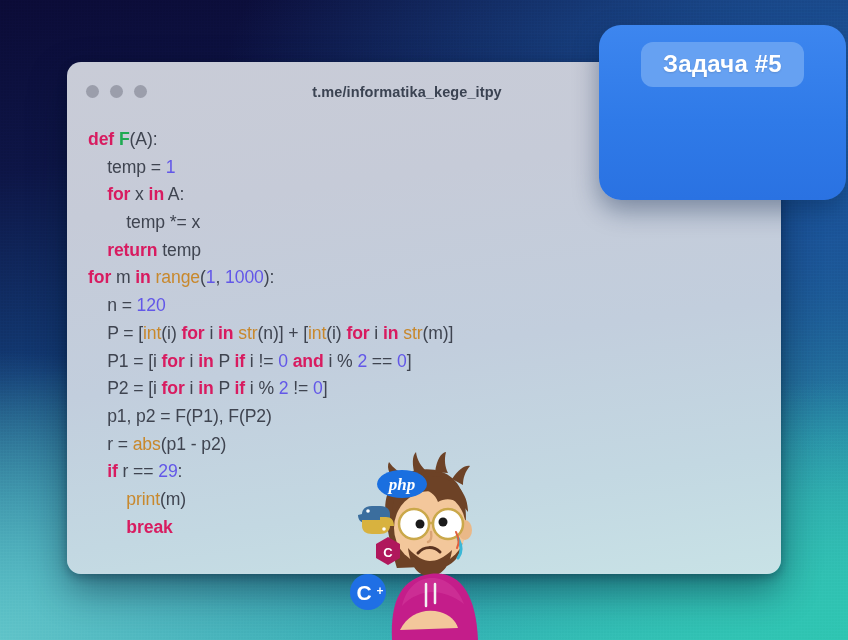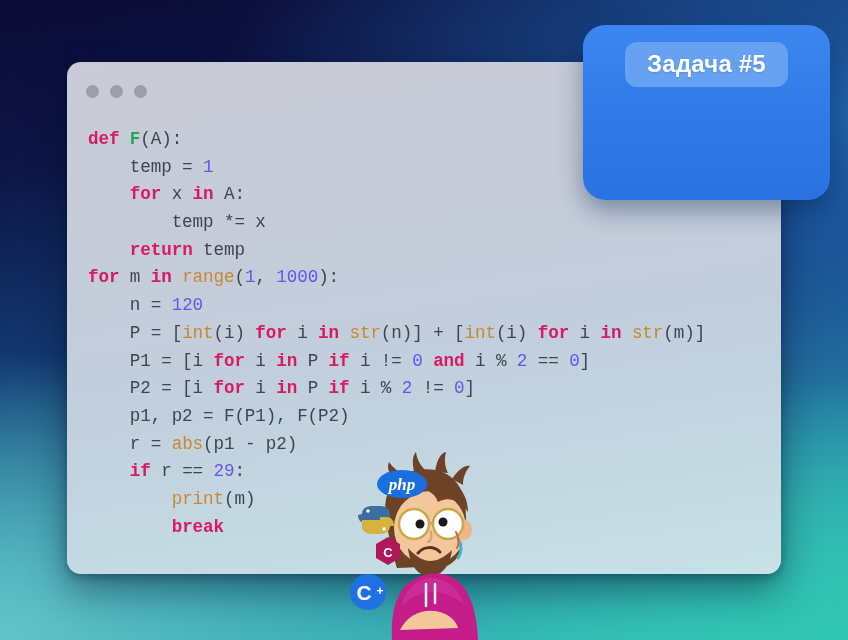--- a/index.html
+++ b/index.html
@@ -76,39 +76,39 @@
     font-size: 14.5px;
     font-weight: 600;
     color: #3b4352;
     letter-spacing: .1px;
     padding-right: 34px;
   }
 
   
   #code {
     padding: 6px 0 0 21px;
-    font-family: Liberation Mono, monospace;
+    font-family: Liberation Sans, sans-serif;
     font-size: 17.6px;
     line-height: 27.7px;
     white-space: pre;
     color: #3f4450;
     letter-spacing: -0.1px;
   }
   .ln { display: block; height: 27.7px; }
 
   .kw  { color: #d81b60; font-weight: 700; }
   .fn  { color: #1faa52; font-weight: 700; }
   .bi  { color: #c8882c; font-weight: 500; }
   .num { color: #6257e8; font-weight: 500; }
   .pl  { color: #3f4450; }
 
   
   #badge-card {
     position: absolute;
-    right: 18px;
+    right: 2px;
     top: 25px;
     width: 247px;
     height: 175px;
     border-radius: 22px;
     background: linear-gradient(180deg, #3d86ef 0%, #2f7ae8 55%, #2a72e2 100%);
     box-shadow: 0 10px 26px rgba(6, 30, 70, .40);
     display: flex;
     flex-direction: column;
     align-items: center;
     justify-content: flex-start;
@@ -154,20 +154,21 @@
   <div id="bg-noise"></div>
 
   <div id="window">
 
     <div id="titlebar">
       <div id="dots">
         <i></i>
         <i></i>
         <i></i>
       </div>
+      <div id="win-title">t.me/informatika_kege_itpy</div>
     </div>
 
     <div id="code"><span class="ln"><span class="kw">def</span><span class="pl"> </span><span class="fn">F</span><span class="pl">(A):</span></span><span class="ln"><span class="pl">    temp = </span><span class="num">1</span></span><span class="ln"><span class="pl">    </span><span class="kw">for</span><span class="pl"> x </span><span class="kw">in</span><span class="pl"> A:</span></span><span class="ln"><span class="pl">        temp *= x</span></span><span class="ln"><span class="pl">    </span><span class="kw">return</span><span class="pl"> temp</span></span><span class="ln"><span class="kw">for</span><span class="pl"> m </span><span class="kw">in</span><span class="pl"> </span><span class="bi">range</span><span class="pl">(</span><span class="num">1</span><span class="pl">, </span><span class="num">1000</span><span class="pl">):</span></span><span class="ln"><span class="pl">    n = </span><span class="num">120</span></span><span class="ln"><span class="pl">    P = [</span><span class="bi">int</span><span class="pl">(i) </span><span class="kw">for</span><span class="pl"> i </span><span class="kw">in</span><span class="pl"> </span><span class="bi">str</span><span class="pl">(n)] + [</span><span class="bi">int</span><span class="pl">(i) </span><span class="kw">for</span><span class="pl"> i </span><span class="kw">in</span><span class="pl"> </span><span class="bi">str</span><span class="pl">(m)]</span></span><span class="ln"><span class="pl">    P1 = [i </span><span class="kw">for</span><span class="pl"> i </span><span class="kw">in</span><span class="pl"> P </span><span class="kw">if</span><span class="pl"> i != </span><span class="num">0</span><span class="pl"> </span><span class="kw">and</span><span class="pl"> i % </span><span class="num">2</span><span class="pl"> == </span><span class="num">0</span><span class="pl">]</span></span><span class="ln"><span class="pl">    P2 = [i </span><span class="kw">for</span><span class="pl"> i </span><span class="kw">in</span><span class="pl"> P </span><span class="kw">if</span><span class="pl"> i % </span><span class="num">2</span><span class="pl"> != </span><span class="num">0</span><span class="pl">]</span></span><span class="ln"><span class="pl">    p1, p2 = F(P1), F(P2)</span></span><span class="ln"><span class="pl">    r = </span><span class="bi">abs</span><span class="pl">(p1 - p2)</span></span><span class="ln"><span class="pl">    </span><span class="kw">if</span><span class="pl"> r == </span><span class="num">29</span><span class="pl">:</span></span><span class="ln"><span class="pl">        </span><span class="bi">print</span><span class="pl">(m)</span></span><span class="ln"><span class="pl">        </span><span class="kw">break</span></span></div>
   </div>
 
   <div id="badge-card">
     <div id="task-pill">Задача #5</div>
   </div>
 
   <svg id="mascot" viewBox="0 0 170 188" xmlns="http://www.w3.org/2000/svg">

